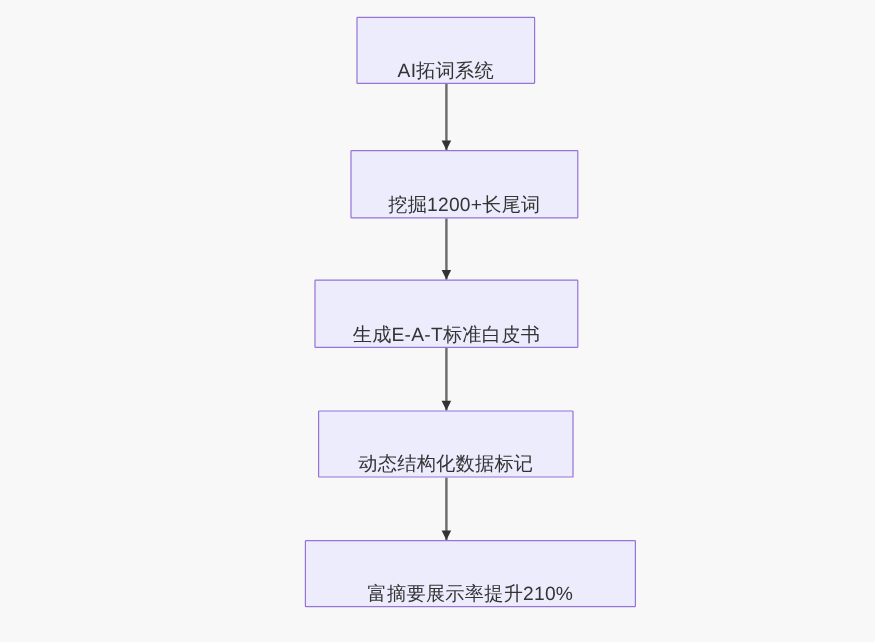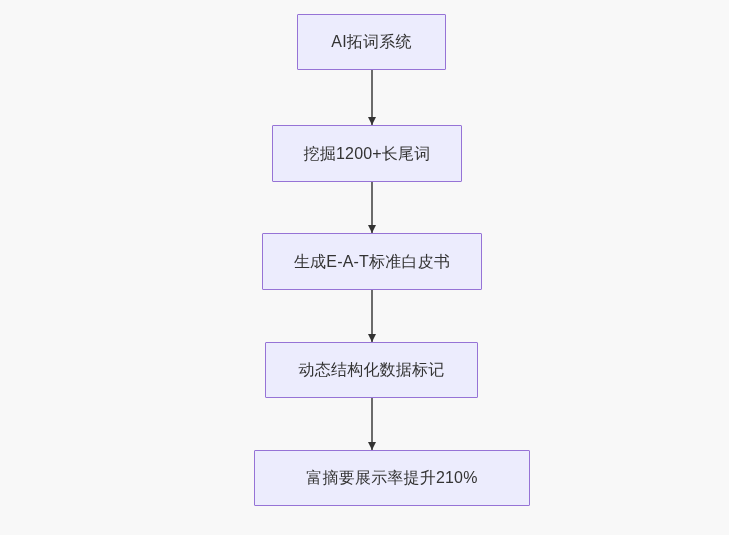--- a/index.html
+++ b/index.html
@@ -20,21 +20,21 @@
     height: 535px;
     background: #f8f8f8;
   }
   .flow-node {
     position: absolute;
     box-sizing: border-box;
     background: #ececfd;
     border: 1.5px solid #9673d6;
     border-radius: 1px;
     display: flex;
-    align-items: center;
+    align-items: flex-end;
     justify-content: center;
     z-index: 2;
   }
   .flow-node .node-label {
     color: #333333;
     font-size: 16px;
     line-height: 1.2;
     letter-spacing: 0.2px;
     white-space: nowrap;
     text-align: center;
@@ -78,21 +78,21 @@
     <div class="edge-arrow" style="top: 44px; border-top-color: rgb(51, 51, 51);"></div>
   </div>
   <div class="flow-edge" style="left: 371px; top: 398px; width: 2px; height: 52px;">
     <div class="edge-line" style="height: 52px; background: rgb(107, 107, 107);"></div>
     <div class="edge-arrow" style="top: 44px; border-top-color: rgb(51, 51, 51);"></div>
   </div>
 
   <div class="flow-node" style="left: 297px; top: 14px; width: 149px; height: 56px; background: rgb(236, 236, 253); border-color: rgb(150, 115, 214);">
     <span class="node-label" style="color: rgb(51, 51, 51);">AI拓词系统</span>
   </div>
-  <div class="flow-node" style="left: 272px; top: 125px; width: 190px; height: 57px; background: rgb(236, 236, 253); border-color: rgb(150, 115, 214);">
+  <div class="flow-node" style="left: 292px; top: 125px; width: 190px; height: 57px; background: rgb(236, 236, 253); border-color: rgb(150, 115, 214);">
     <span class="node-label" style="color: rgb(51, 51, 51);">挖掘1200+长尾词</span>
   </div>
   <div class="flow-node" style="left: 262px; top: 233px; width: 220px; height: 57px; background: rgb(236, 236, 253); border-color: rgb(150, 115, 214);">
     <span class="node-label" style="color: rgb(51, 51, 51);">生成E-A-T标准白皮书</span>
   </div>
   <div class="flow-node" style="left: 265px; top: 342px; width: 213px; height: 56px; background: rgb(236, 236, 253); border-color: rgb(150, 115, 214);">
     <span class="node-label" style="color: rgb(51, 51, 51);">动态结构化数据标记</span>
   </div>
   <div class="flow-node" style="left: 254px; top: 450px; width: 276px; height: 56px; background: rgb(236, 236, 253); border-color: rgb(150, 115, 214);">
     <span class="node-label" style="color: rgb(51, 51, 51);">富摘要展示率提升210%</span>

